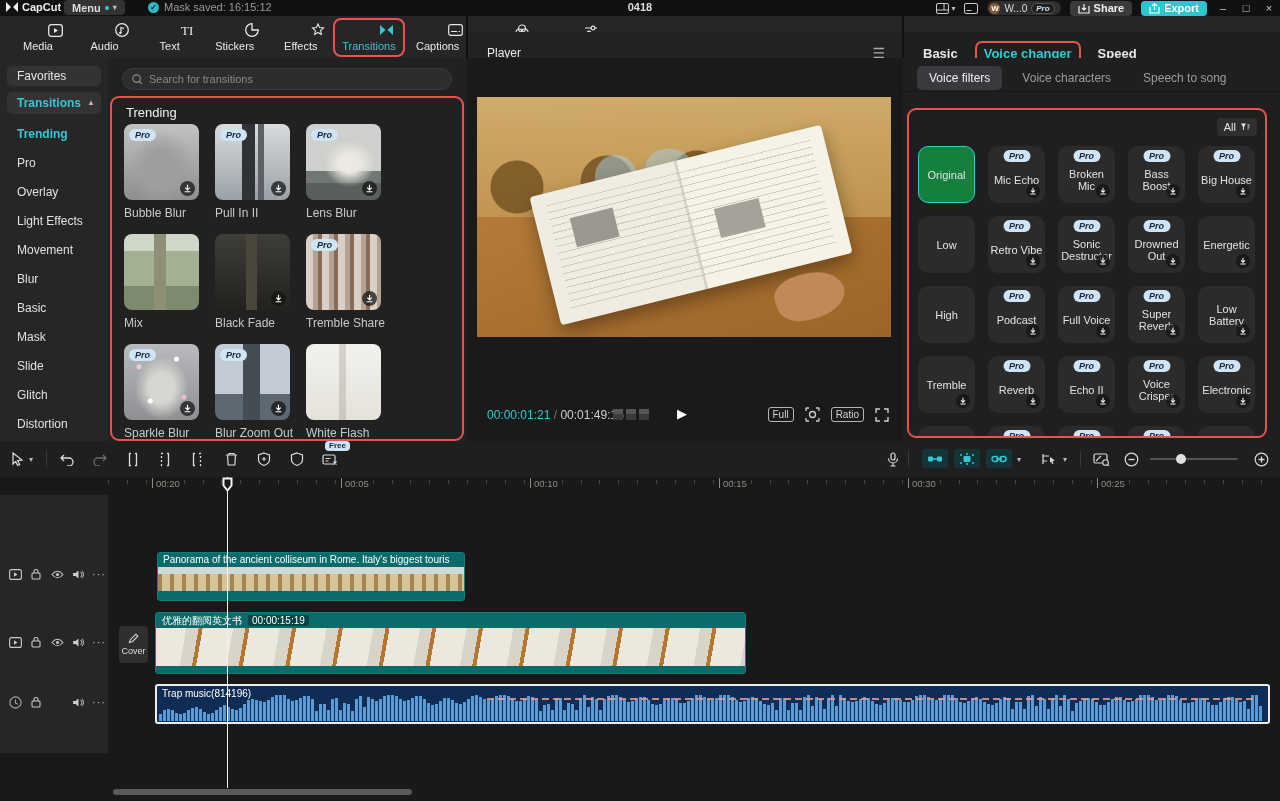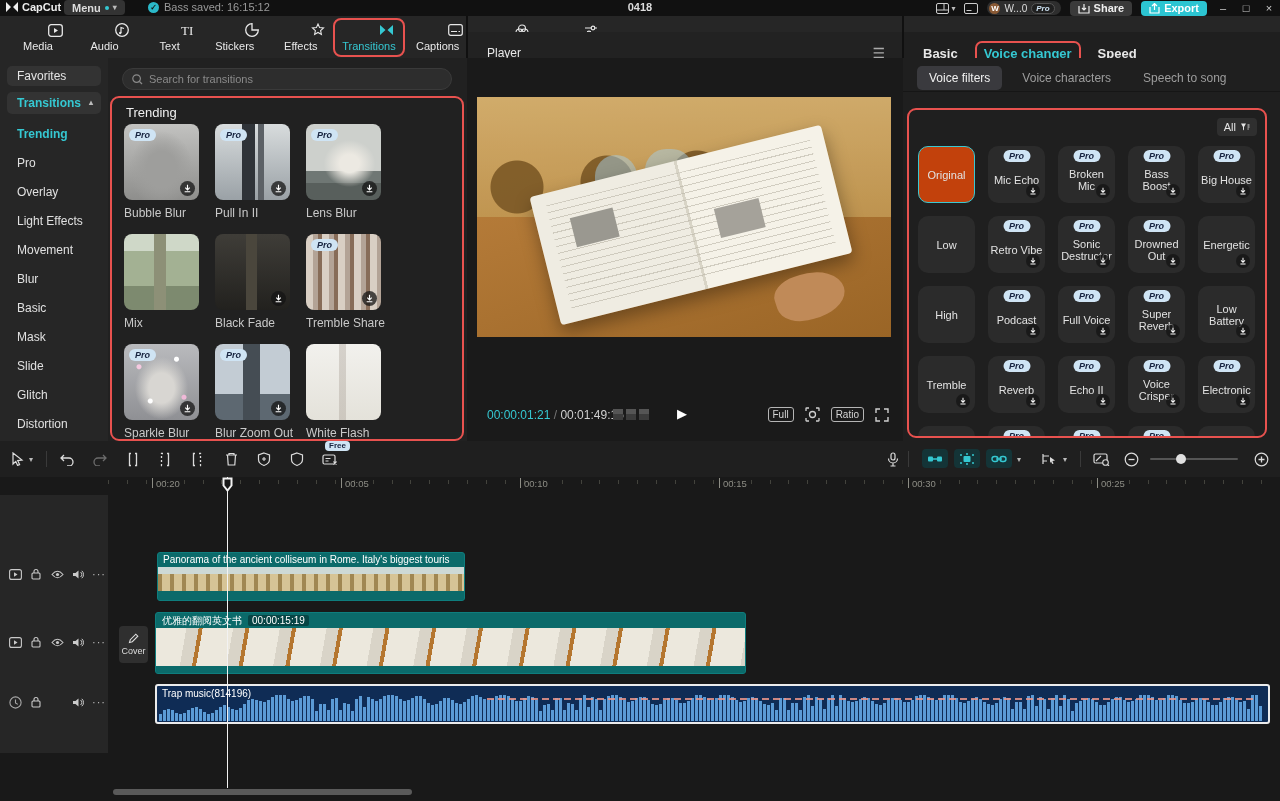--- a/index.html
+++ b/index.html
@@ -138,21 +138,21 @@
   .subtab.sel { background:#3a3a3e; color:#f0f0f0; }
   .redbox-r { position:absolute; left:4px; top:50px; width:360px; height:330px; border:2px solid #e8524f;
               border-radius:9px; overflow:hidden; }
   .all-btn { position:absolute; right:8px; top:8px; height:18px; background:#2f2f2f; border-radius:4px;
              display:flex; align-items:center; gap:4px; padding:0 7px; font-size:11px; color:#e5e5e5; }
   .vgrid { position:absolute; left:9px; top:36px; display:grid; grid-template-columns:repeat(5,57px);
            column-gap:13px; row-gap:13px; }
   .vcard { position:relative; width:57px; height:57px; background:#2b2b2b; border-radius:10px;
            display:flex; align-items:center; justify-content:center; text-align:center;
            font-size:11px; color:#e2e2e2; line-height:12px; padding:2px; }
-  .vcard.sel { border:1.5px solid #3ac8d2; background:#c2410c; }
+  .vcard.sel { border:1.5px solid #3ac8d2; background:#15803d; }
   .vcard .pro-badge { left:50%; transform:translateX(-50%); top:4px; }
   .vcard .dl { right:5px; bottom:5px; width:14px; height:14px; }
   .vcard.haspro { padding-top:12px; }
 
   
   .tl-toolbar { position:absolute; left:0; top:441px; width:1280px; height:36px; background:#1f1f1f; }
   .tool { position:absolute; top:9px; width:18px; height:18px; display:flex; align-items:center;
           justify-content:center; color:#cfcfcf; }
   .tsep { position:absolute; top:10px; width:1px; height:16px; background:#3a3a3a; }
   .tealbtn { position:absolute; top:8px; width:26px; height:19px; background:#143437; border-radius:4px;
@@ -215,21 +215,21 @@
         </svg>
       <span>CapCut</span>
     </div>
     <div class="menu-btn">
       <span>Menu</span>
       <span class="menu-dot"></span>
       <span class="chev">▾</span>
     </div>
     <div class="autosave">
       <span class="check-circle">✓</span>
-      <span>Bass saved: 16:15:12</span>
+      <span>Mask saved: 16:15:12</span>
     </div>
     <div class="doc-title">0418</div>
     <div class="tb-right">
       <span class="tb-ic">
         <svg width="13" height="11" viewBox="0 0 13 11">
             <rect x="0.5" y="0.5" width="12" height="10" rx="1.5" fill="none" stroke="#ccc"></rect>
             <path d="M0.5,7 h12 M8,0.5 v6.5" stroke="#ccc" fill="none"></path>
           </svg>
         <span class="chev">▾</span>
       </span>
@@ -847,21 +847,21 @@
     <div class="ruler">
         <div class="minor"></div>
         <span class="rlab" style="left: 44px;">
           <i></i>
           <b style="font-weight: normal;">00:20</b>
         </span>
         <span class="rlab" style="left: 233px;">
           <i></i>
           <b style="font-weight: normal;">00:05</b>
         </span>
-        <span class="rlab" style="left: 412px;">
+        <span class="rlab" style="left: 422px;">
           <i></i>
           <b style="font-weight: normal;">00:10</b>
         </span>
         <span class="rlab" style="left: 611px;">
           <i></i>
           <b style="font-weight: normal;">00:15</b>
         </span>
         <span class="rlab" style="left: 800px;">
           <i></i>
           <b style="font-weight: normal;">00:30</b>

